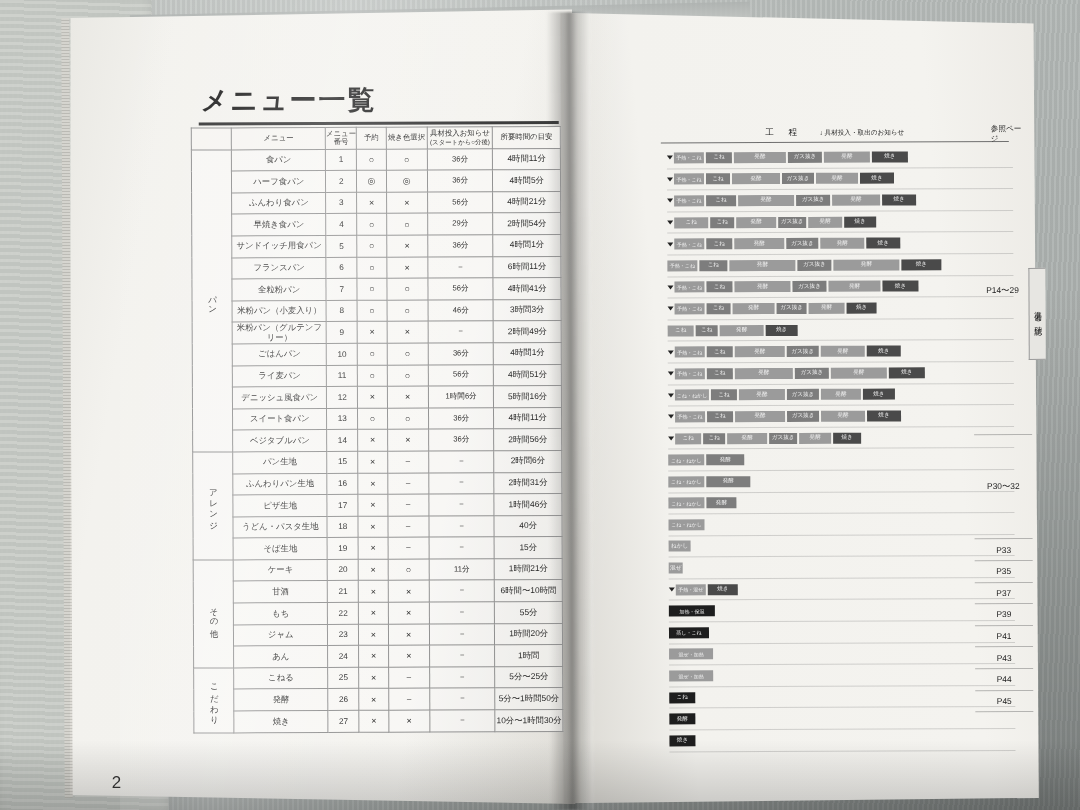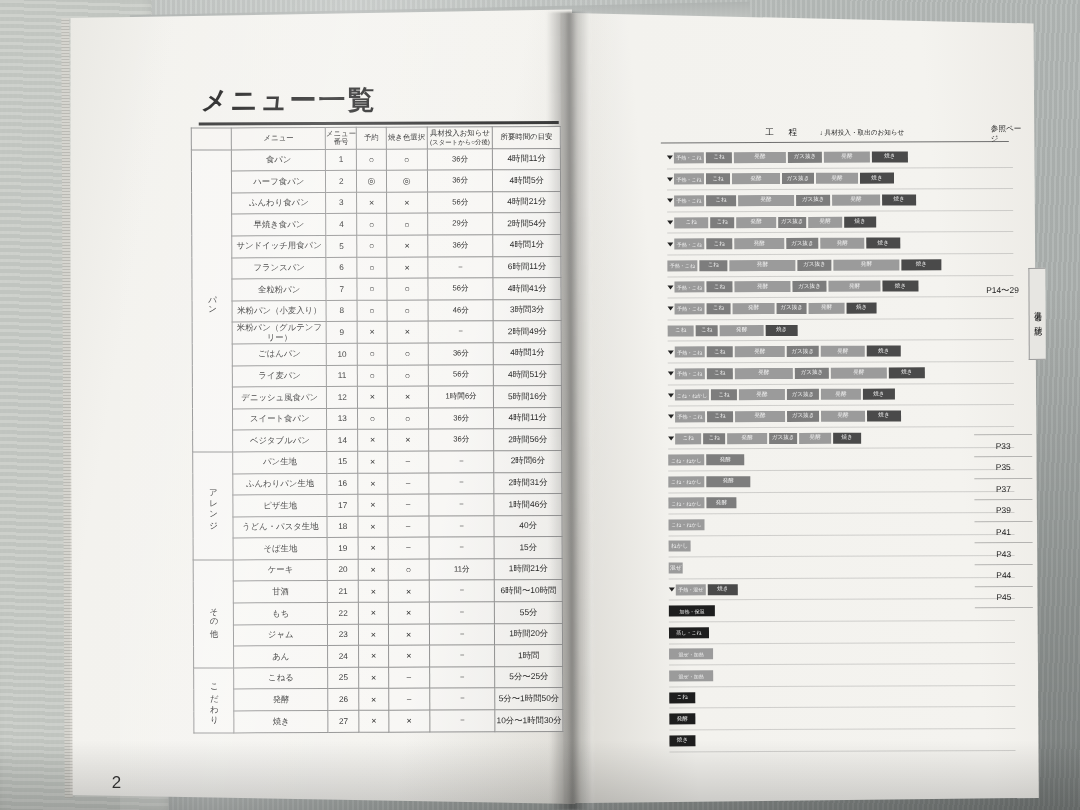--- a/index.html
+++ b/index.html
@@ -575,20 +575,21 @@
           </div>
           <div class="prow">
             <div class="seg black" style="width: 26px;">発酵</div>
           </div>
           <div class="prow">
             <div class="seg black" style="width: 26px;">焼き</div>
           </div>
         </div>
       <div class="refcol" id="ref-col">
           <div class="refcell" style="height: 288.4px; border-bottom: 1px solid rgba(120, 120, 120, 0.5);">P14〜29</div>
+          <div class="refcell" style="height: 103px; border-bottom: 1px solid rgba(120, 120, 120, 0.5);">P30〜32</div>
           <div class="refcell" style="height: 20.6px; border-bottom: 1px solid rgba(120, 120, 120, 0.5);">P33</div>
           <div class="refcell" style="height: 20.6px; border-bottom: 1px solid rgba(120, 120, 120, 0.5);">P35</div>
           <div class="refcell" style="height: 20.6px; border-bottom: 1px solid rgba(120, 120, 120, 0.5);">P37</div>
           <div class="refcell" style="height: 20.6px; border-bottom: 1px solid rgba(120, 120, 120, 0.5);">P39</div>
           <div class="refcell" style="height: 20.6px; border-bottom: 1px solid rgba(120, 120, 120, 0.5);">P41</div>
           <div class="refcell" style="height: 20.6px; border-bottom: 1px solid rgba(120, 120, 120, 0.5);">P43</div>
           <div class="refcell" style="height: 20.6px; border-bottom: 1px solid rgba(120, 120, 120, 0.5);">P44</div>
           <div class="refcell" style="height: 20.6px; border-bottom: 1px solid rgba(120, 120, 120, 0.5);">P45</div>
         </div>
     </div>

